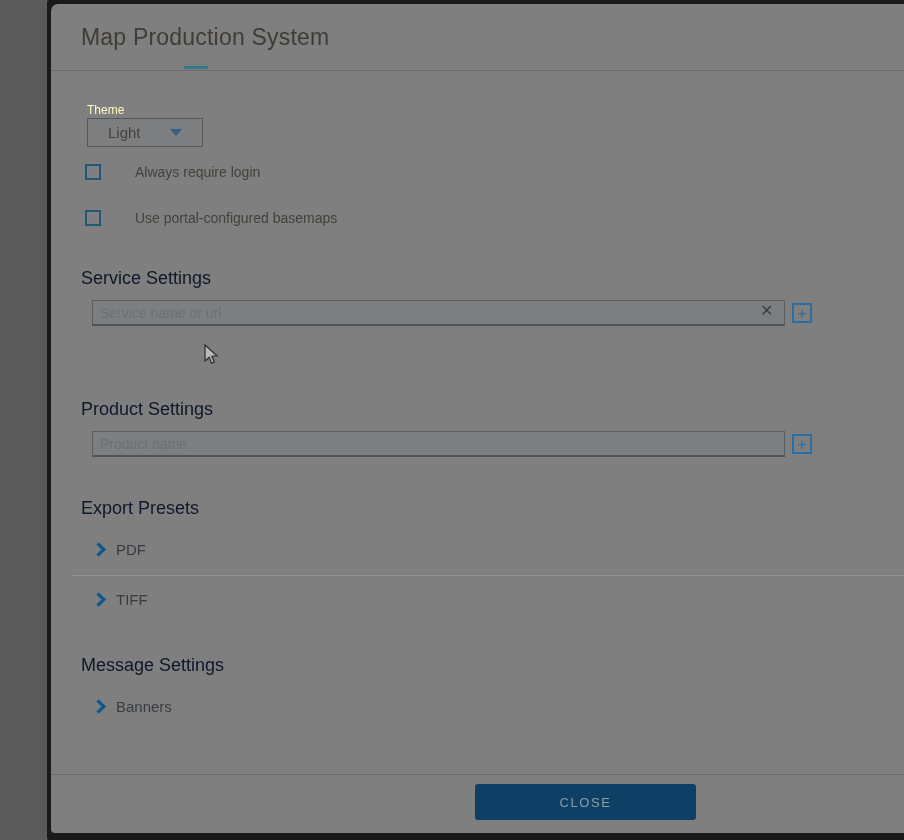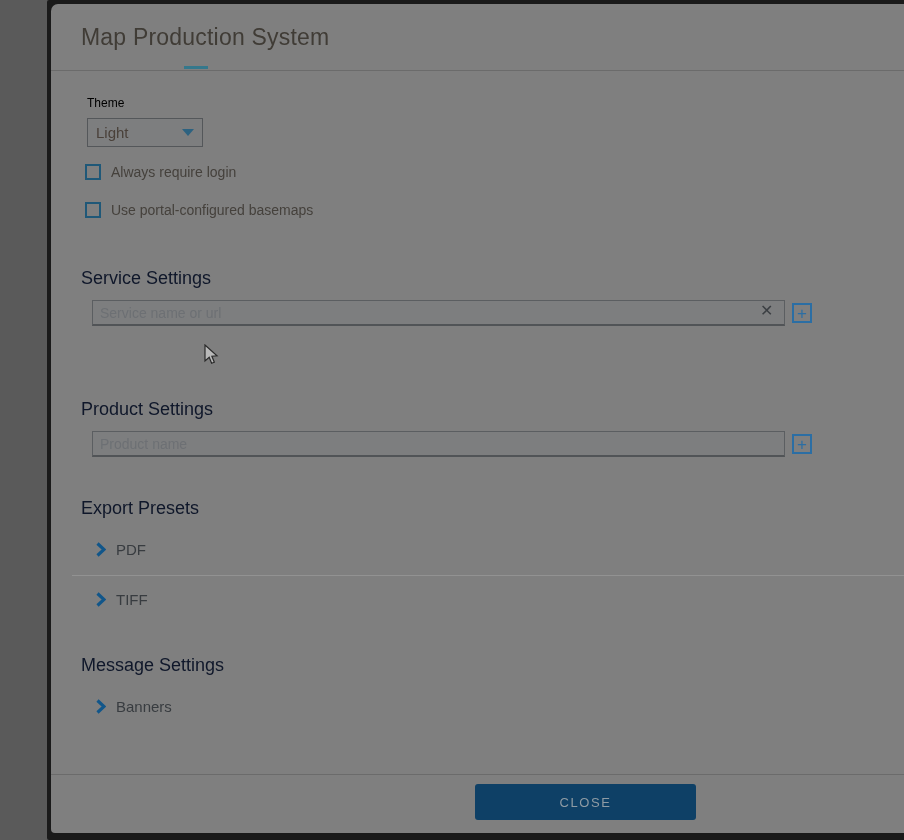--- a/index.html
+++ b/index.html
@@ -9,29 +9,29 @@
            background:#1a1a1a; border-radius:2px;margin-left:47px; }
   .win { position:absolute; left:4px; top:4px; width:896px; height:829px;
          background:#7f7f7f; border-radius:7px 7px 4px 4px; overflow:hidden; }
   
   .abs { position:absolute; }
 
   .title { left:30px; top:20px; font-size:23px; color:#403c36; letter-spacing:0.2px; }
   .hdr-divider { left:0; top:66px; width:880px; height:1px; background:#6b6b6b; }
   .remnant { left:133px; top:62px; width:24px; height:3px; background:#35788c; }
 
-  .field-label { left:36px; top:92px; font-size:12px; color:#000000; }
+  .field-label { left:36px; top:99px; font-size:12px; color:#fef9c3; }
   .select { left:36px; top:114px; width:116px; height:29px; border:1px solid #54575a;
-            background:#7d7e7f; display:flex; align-items:center; padding:0 8px; cursor:pointer; }
+            background:#7d7e7f; display:flex; align-items:center; padding:0 20px; cursor:pointer; }
   .select .val { font-size:15px; color:#4a413a; flex:1; }
   .caret-down { width:0; height:0; border-left:6px solid transparent;
                 border-right:6px solid transparent; border-top:7px solid #2d6280; }
 
-  .check-row { left:34px; display:flex; align-items:center; gap:10px; }
-  .check-row.r1 { top:160px; } .check-row.r2 { top:198px; }
+  .check-row { left:34px; display:flex; align-items:center; gap:34px; }
+  .check-row.r1 { top:160px; } .check-row.r2 { top:206px; }
   .checkbox { width:16px; height:16px; border:2px solid #1f5878; background:transparent; cursor:pointer; }
   .check-label { font-size:14px; color:#45413c; }
 
   .section-h { font-size:18px; color:#0f172a; left:30px; }
   .h-service { top:264px; } .h-product { top:395px;text-align:center; } .h-export { top:494px; } .h-message { top:651px; }
 
   .text-input { left:41px; width:693px; height:26px; background:#7d7e7f;
                 border:1px solid #5b5e61; border-bottom:2px solid #515457;
                 font-size:14px; color:#3c4043; padding:0 26px 0 7px;
                 font-family:"Liberation Sans", sans-serif; }

